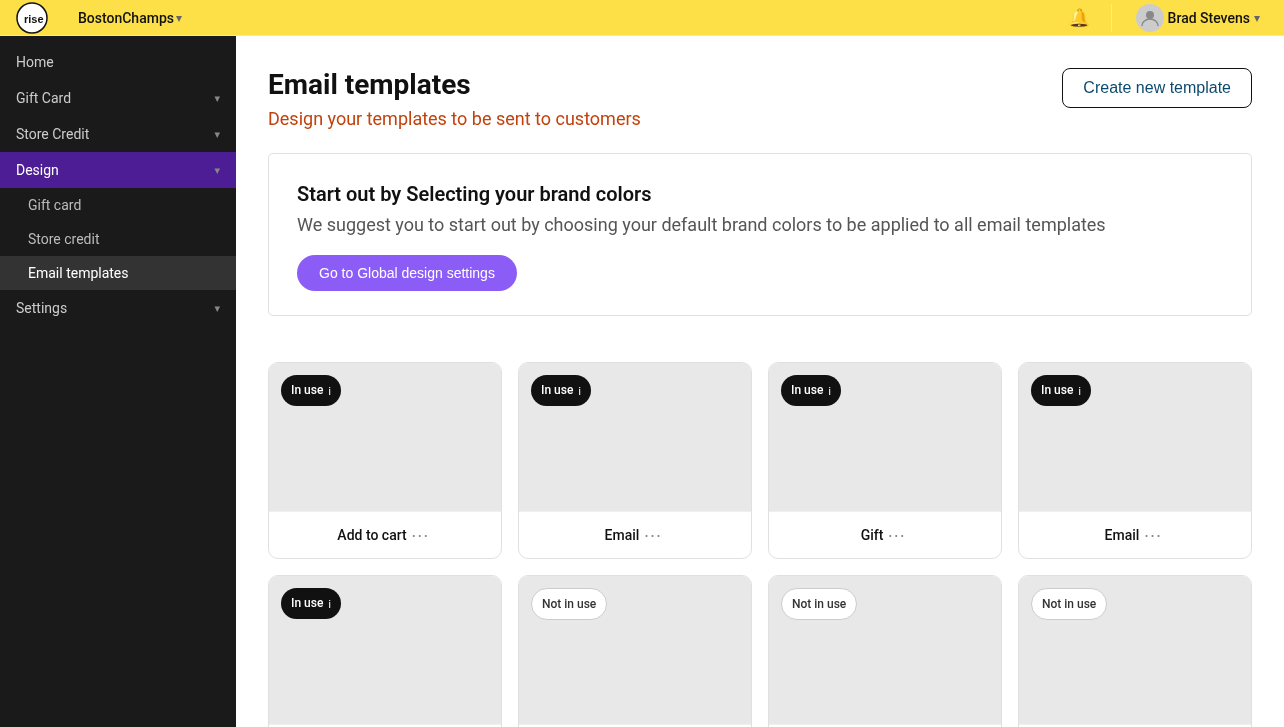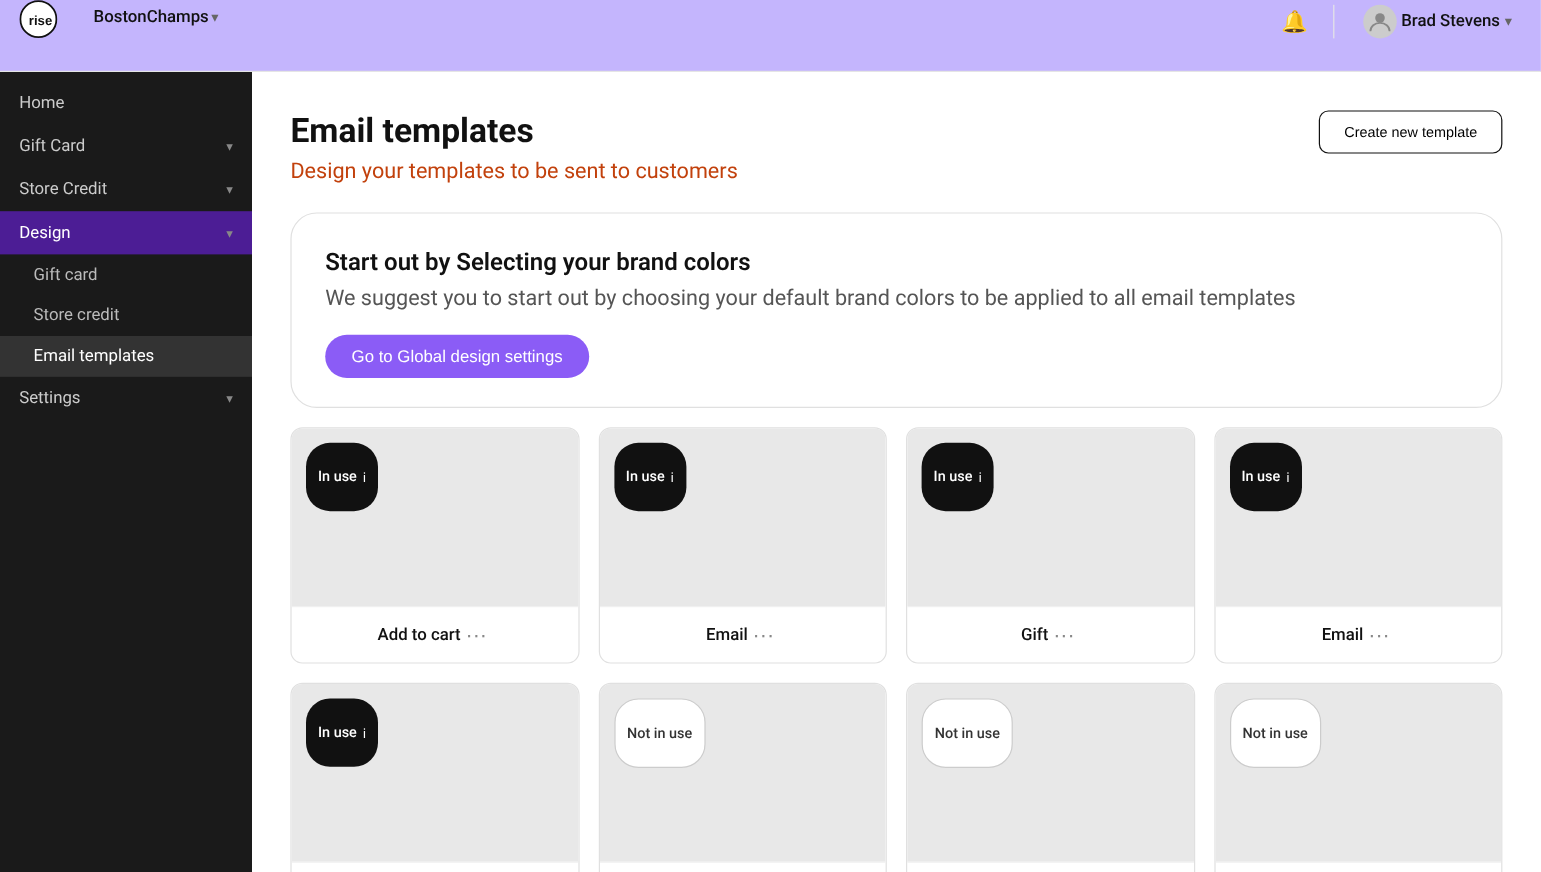--- a/index.html
+++ b/index.html
@@ -1,24 +1,24 @@
 <!DOCTYPE html>
 <html><head>
   <meta charset="utf-8">
   <style>
     * { box-sizing: border-box; margin: 0; padding: 0; }
     body { font-family: -apple-system, BlinkMacSystemFont, 'Segoe UI', Roboto, sans-serif; background: #f5f5f5; display: flex; flex-direction: column; height: 727px; overflow: hidden; }
 
     
     .topbar {
-      height: 60px;
-      background: #c4b5fd;
+      height: 36px;
+      background: #fde047;
       border-bottom: 1px solid #e5e5e5;
       display: flex;
-      align-items: flex-start;
+      align-items: center;
       padding: 0 16px;
       gap: 12px;
       flex-shrink: 0;
       z-index: 10;
     }
     .logo-area {
       display: flex;
       align-items: center;
       gap: 8px;
       margin-right: 8px;
@@ -81,21 +81,21 @@
 
     
     .main-layout {
       display: flex;
       flex: 1;
       overflow: hidden;
     }
 
     
     .sidebar {
-      width: 210px;
+      width: 236px;
       background: #1a1a1a;
       color: #fff;
       flex-shrink: 0;
       overflow-y: auto;
       padding: 8px 0;
     }
     .sidebar-item {
       display: flex;
       align-items: center;
       justify-content: space-between;
@@ -140,33 +140,33 @@
     .page-subtitle {
       font-size: 18px;
       color: #c2410c;
       margin-top: 6px;
     }
     .create-btn {
       background: #fff;
       border: 1.5px solid #111;
       border-radius: 8px;
       padding: 10px 20px;
-      font-size: 12px;
+      font-size: 16px;
       font-weight: 500;
       cursor: pointer;
       white-space: nowrap;
-      color: #000000;
+      color: #0c4a6e;
     }
 
     
     .brand-banner {
       border: 1.5px solid #e0e0e0;
-      border-radius: 22px;
+      border-radius: 5px;
       padding: 28px 44px 24px 28px;
-      margin-bottom: 16px;
+      margin-bottom: 46px;
       background: #fff;
     }
     .brand-banner-title {
       font-size: 20px;
       font-weight: 600;
       color: #111;
       margin-bottom: 8px;
     }
     .brand-banner-desc {
       font-size: 18px;
@@ -200,21 +200,21 @@
     .template-preview {
       width: 100%;
       height: 148px;
       background: #e8e8e8;
       position: relative;
     }
     .template-badge {
       position: absolute;
       top: 12px;
       left: 12px;
-      padding: 21px 10px;
+      padding: 8px 10px;
       border-radius: 20px;
       font-size: 12px;
       font-weight: 500;
       display: flex;
       align-items: center;
       gap: 5px;
     }
     .badge-in-use {
       background: #111;
       color: #fff;

